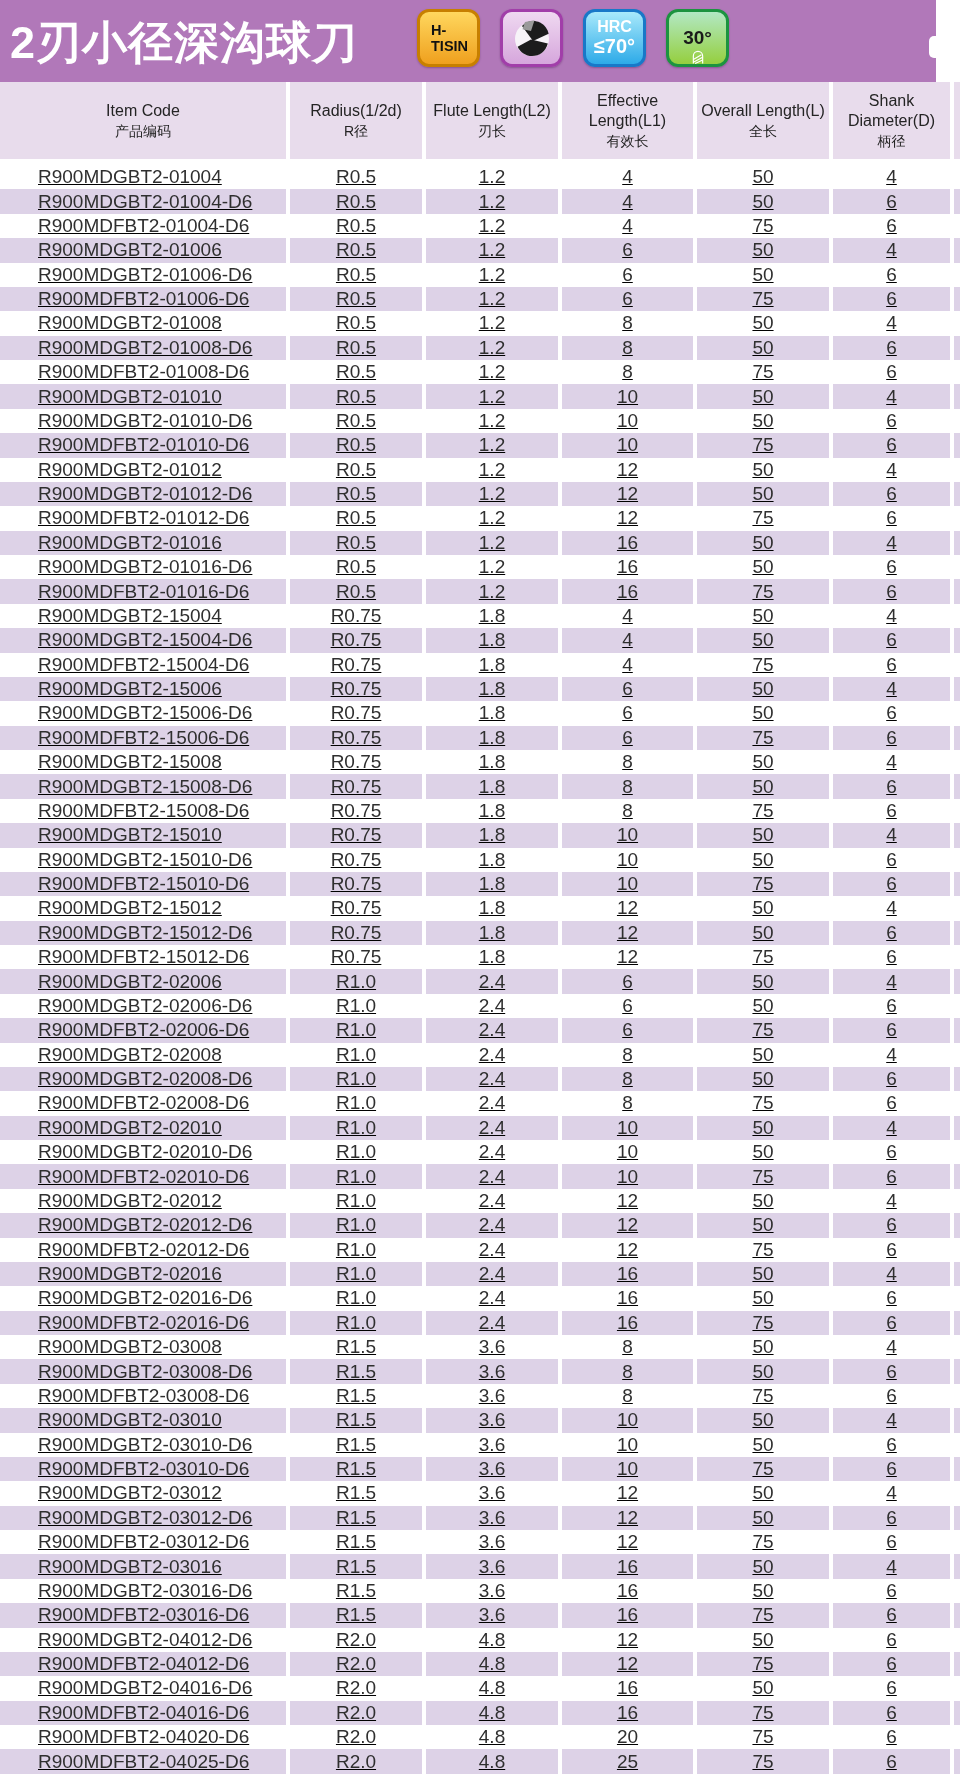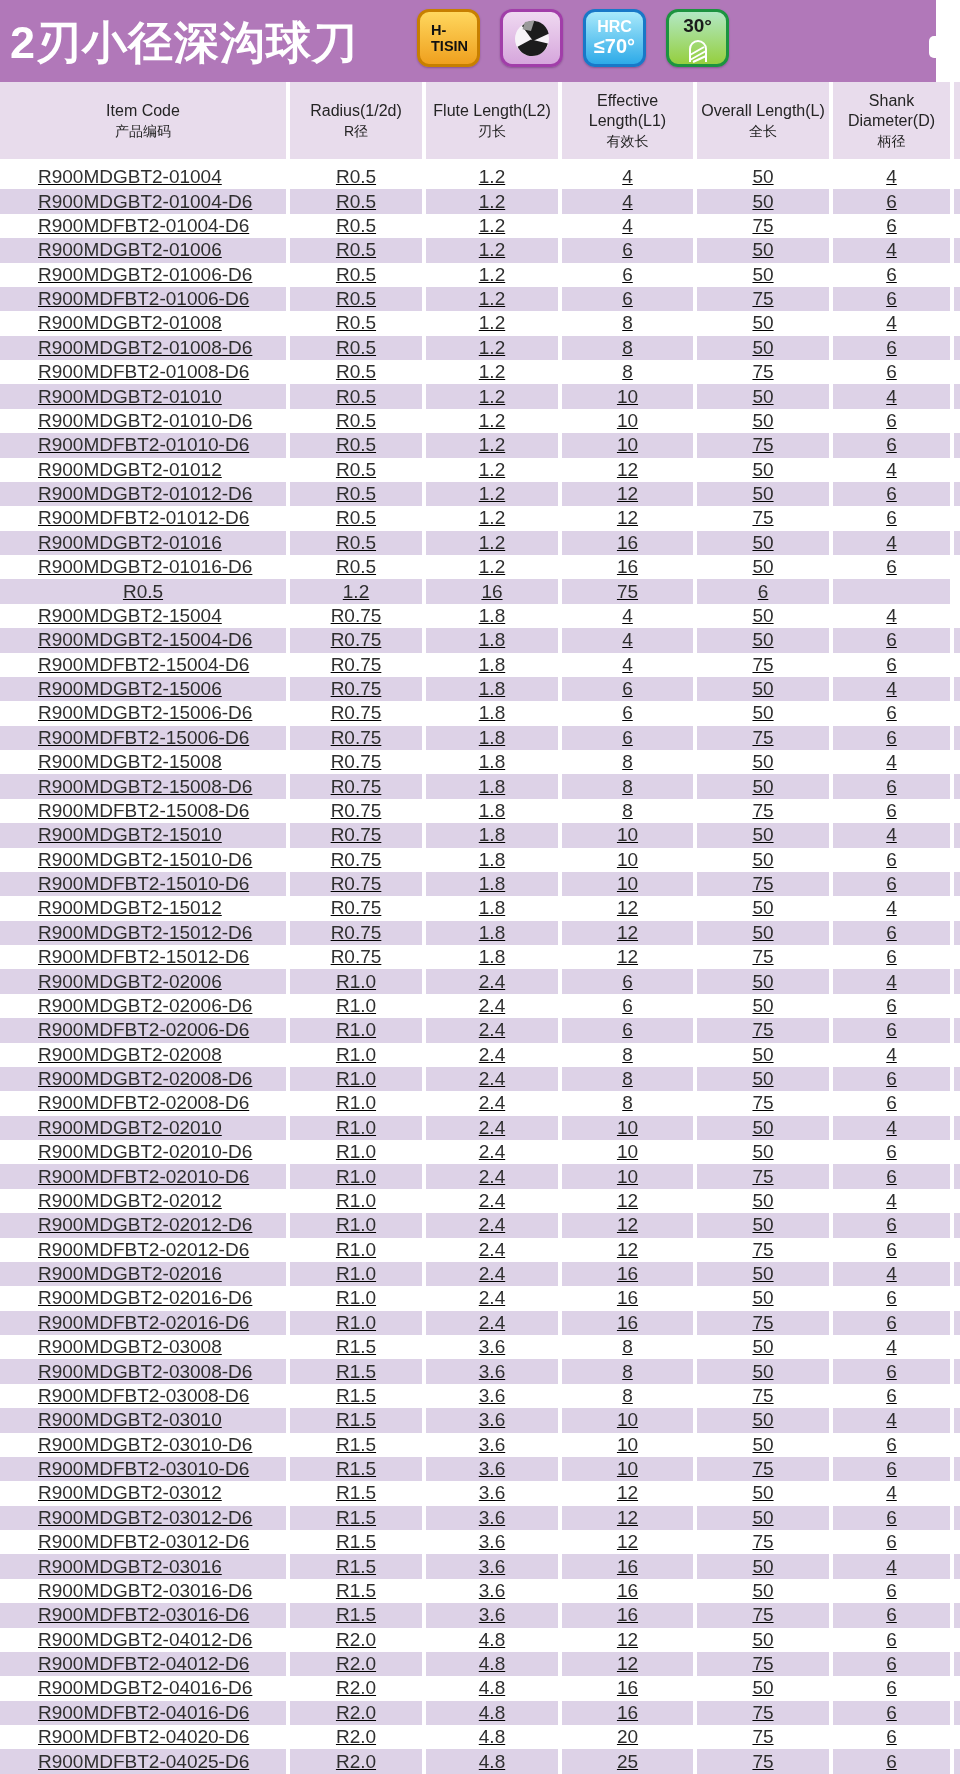--- a/index.html
+++ b/index.html
@@ -43,21 +43,21 @@
     left:583px;
     border:3px solid #1878c8;
     background:linear-gradient(#a8e9fb,#2daae8);
   }
   .badge-hardness .l1{font-size:16px;font-weight:bold;color:#fff;line-height:1;}
   .badge-hardness .l2{font-size:20px;font-weight:bold;color:#fff;line-height:1.15;}
   .badge-helix{
     left:666px;
     border:3px solid #1c9340;
     background:linear-gradient(#b2e8c4,#95cf3e);
-    justify-content:center;padding-top:3px;
+    justify-content:space-between;padding-top:16px;
   }
   .badge-helix .lbl{font-size:19px;font-weight:bold;color:#1a1a1a;line-height:1.1;}
   .edge-sliver{
     position:absolute;right:0;top:36px;width:7px;height:22px;
     background:#ffffff;border-radius:5px 0 0 5px;
   }
   
   .grid{
     display:grid;
     grid-template-columns:286px 132px 132px 131px 132px 117px 6px;
@@ -303,20 +303,21 @@
     <div class="trow grid">
       <div class="cell c0">R900MDGBT2-01016-D6</div>
       <div class="cell c1">R0.5</div>
       <div class="cell c2">1.2</div>
       <div class="cell c3">16</div>
       <div class="cell c4">50</div>
       <div class="cell c5">6</div>
       <div class="cell filler"></div>
     </div>
     <div class="trow grid alt">
+      <div class="cell c0">R900MDFBT2-01016-D6</div>
       <div class="cell c1">R0.5</div>
       <div class="cell c2">1.2</div>
       <div class="cell c3">16</div>
       <div class="cell c4">75</div>
       <div class="cell c5">6</div>
       <div class="cell filler"></div>
     </div>
     <div class="trow grid">
       <div class="cell c0">R900MDGBT2-15004</div>
       <div class="cell c1">R0.75</div>

